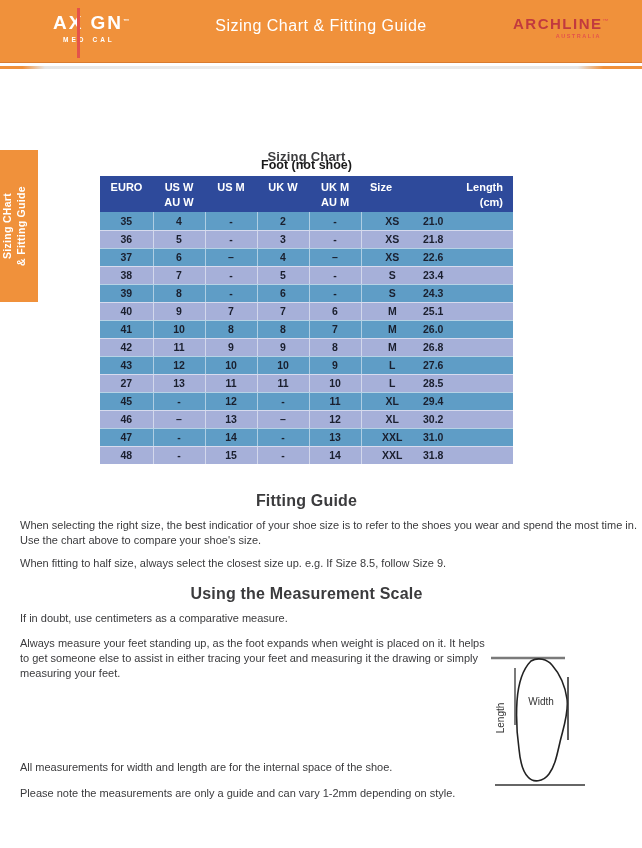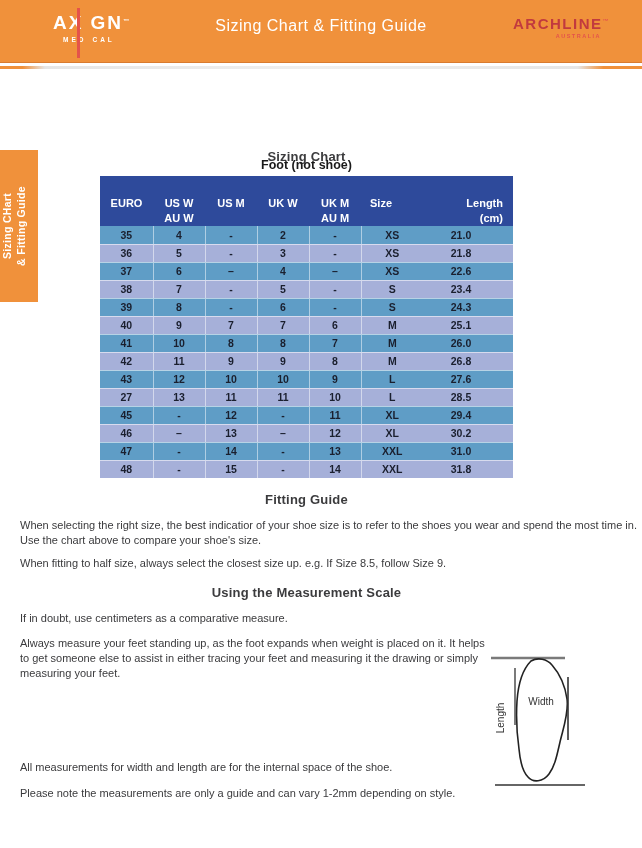--- a/index.html
+++ b/index.html
@@ -50,37 +50,37 @@
     font-size:12.5px;font-weight:bold;color:#1a1a1a;}
   table.sizing{
     position:absolute;left:100px;top:176px;width:413px;border-collapse:collapse;table-layout:fixed;
   }
   table.sizing col.w0{width:53px;} table.sizing col.w1{width:52px;}
   table.sizing col.w2{width:52px;} table.sizing col.w3{width:52px;}
   table.sizing col.w4{width:52px;} table.sizing col.w5{width:62px;}
   table.sizing col.w6{width:90px;}
   table.sizing th{
     background:var(--navy);color:#fff;font-size:11px;font-weight:bold;
-    height:36px;vertical-align:top;padding-top:20px;text-align:center;line-height:15px;
+    height:36px;vertical-align:top;padding-top:4px;text-align:center;line-height:15px;
   }
   table.sizing th.c5{text-align:left;padding-left:9px;}
   table.sizing th.c6{text-align:right;padding-right:10px;}
   table.sizing td{
     font-size:10.5px;font-weight:bold;color:var(--cell-text);
     height:18px;text-align:center;vertical-align:middle;
     border-bottom:1px solid rgba(255,255,255,.55);
   }
   table.sizing td.c1,table.sizing td.c2,table.sizing td.c3,
   table.sizing td.c4,table.sizing td.c5{border-left:1px solid rgba(255,255,255,.5);}
-  table.sizing td.c6{text-align:center;padding-right:14px;}
+  table.sizing td.c6{text-align:left;padding-right:14px;}
   tr.row-a td{background:var(--row-blue);}
   tr.row-b td{background:var(--row-periwinkle);}
   
   .sec-heading{position:absolute;left:100px;width:413px;text-align:center;
-    font-size:13px;font-weight:bold;color:#3b3b3d;letter-spacing:.2px;}
+    font-size:16px;font-weight:bold;color:#3b3b3d;letter-spacing:.2px;}
   .h-fitting{top:492px;}
   .h-using{top:585px;}
   .para{position:absolute;left:20px;font-size:11px;line-height:15px;color:var(--text);}
   .p1{top:518px;width:620px;}
   .p2{top:556px;width:620px;}
   .p3{top:611px;width:620px;}
   .p4{top:636px;width:470px;}
   .p5{top:697px;width:470px;}
   .p6{top:760px;width:470px;}
   .p7{top:786px;width:445px;}

